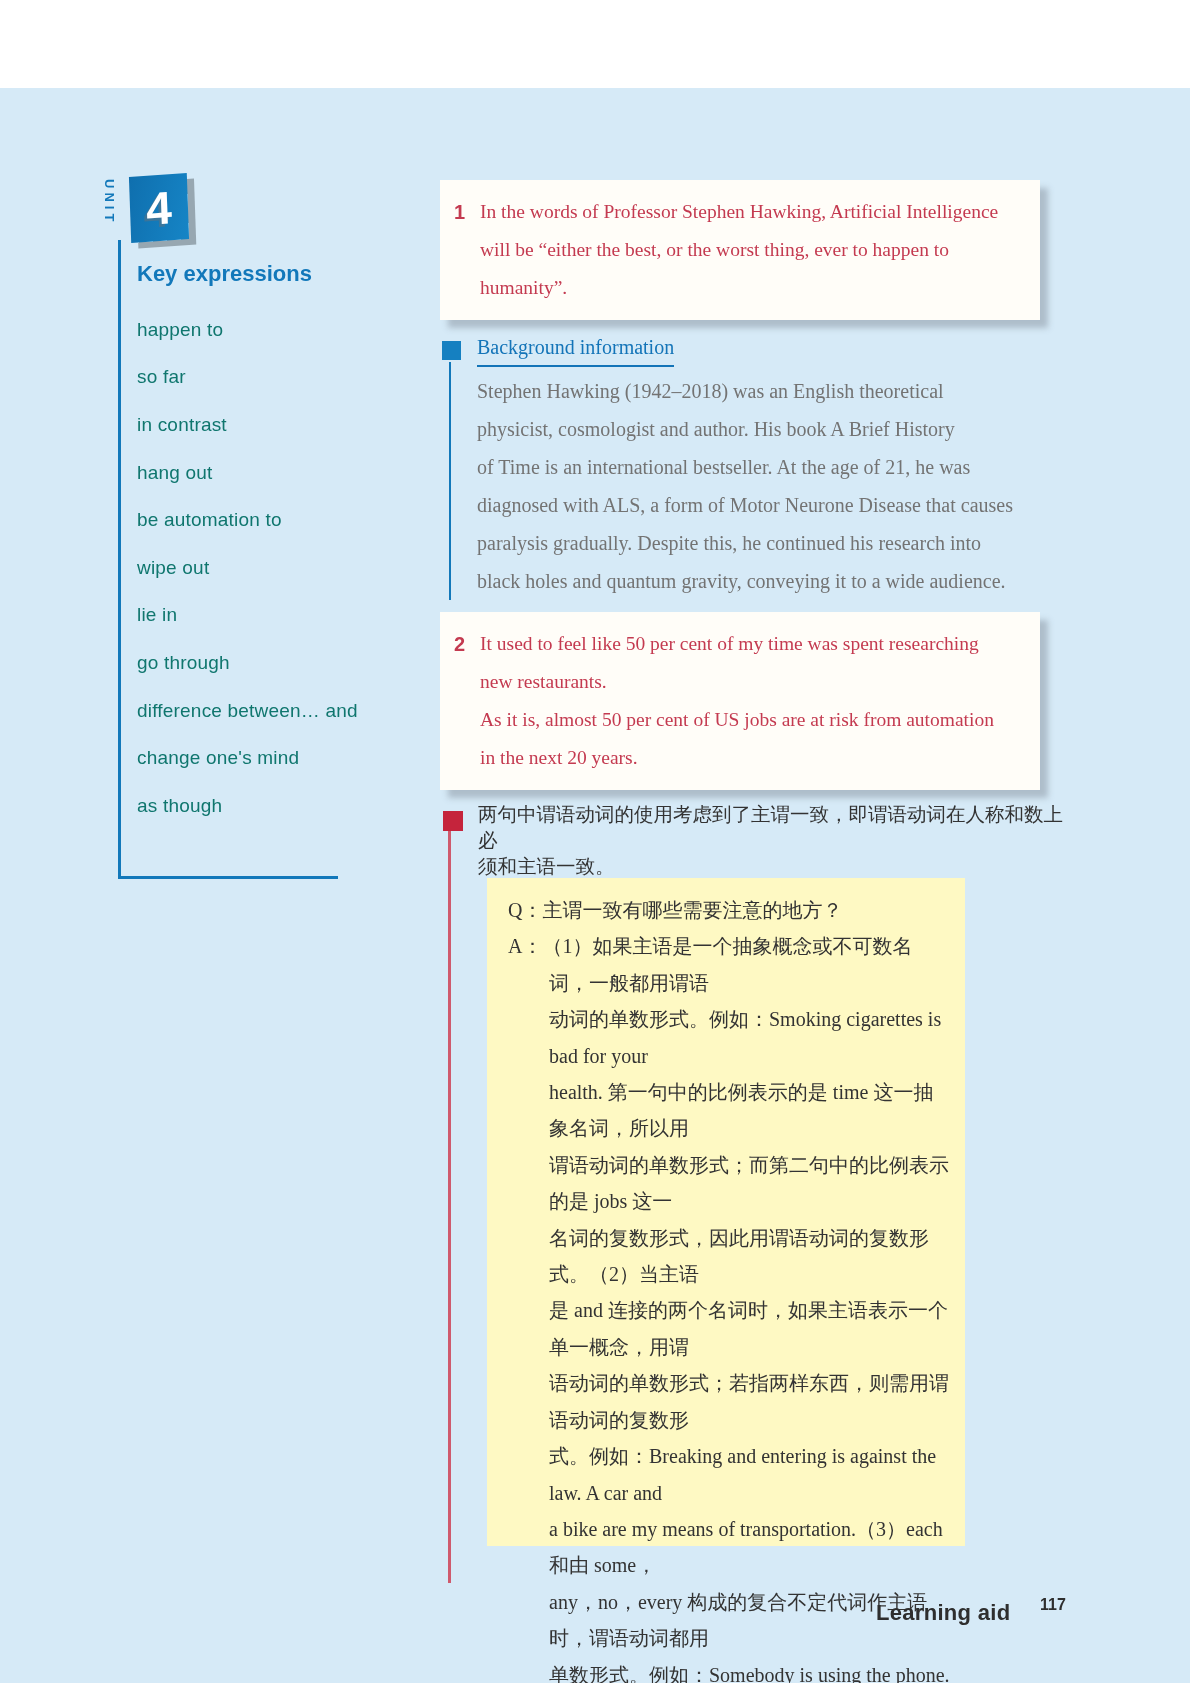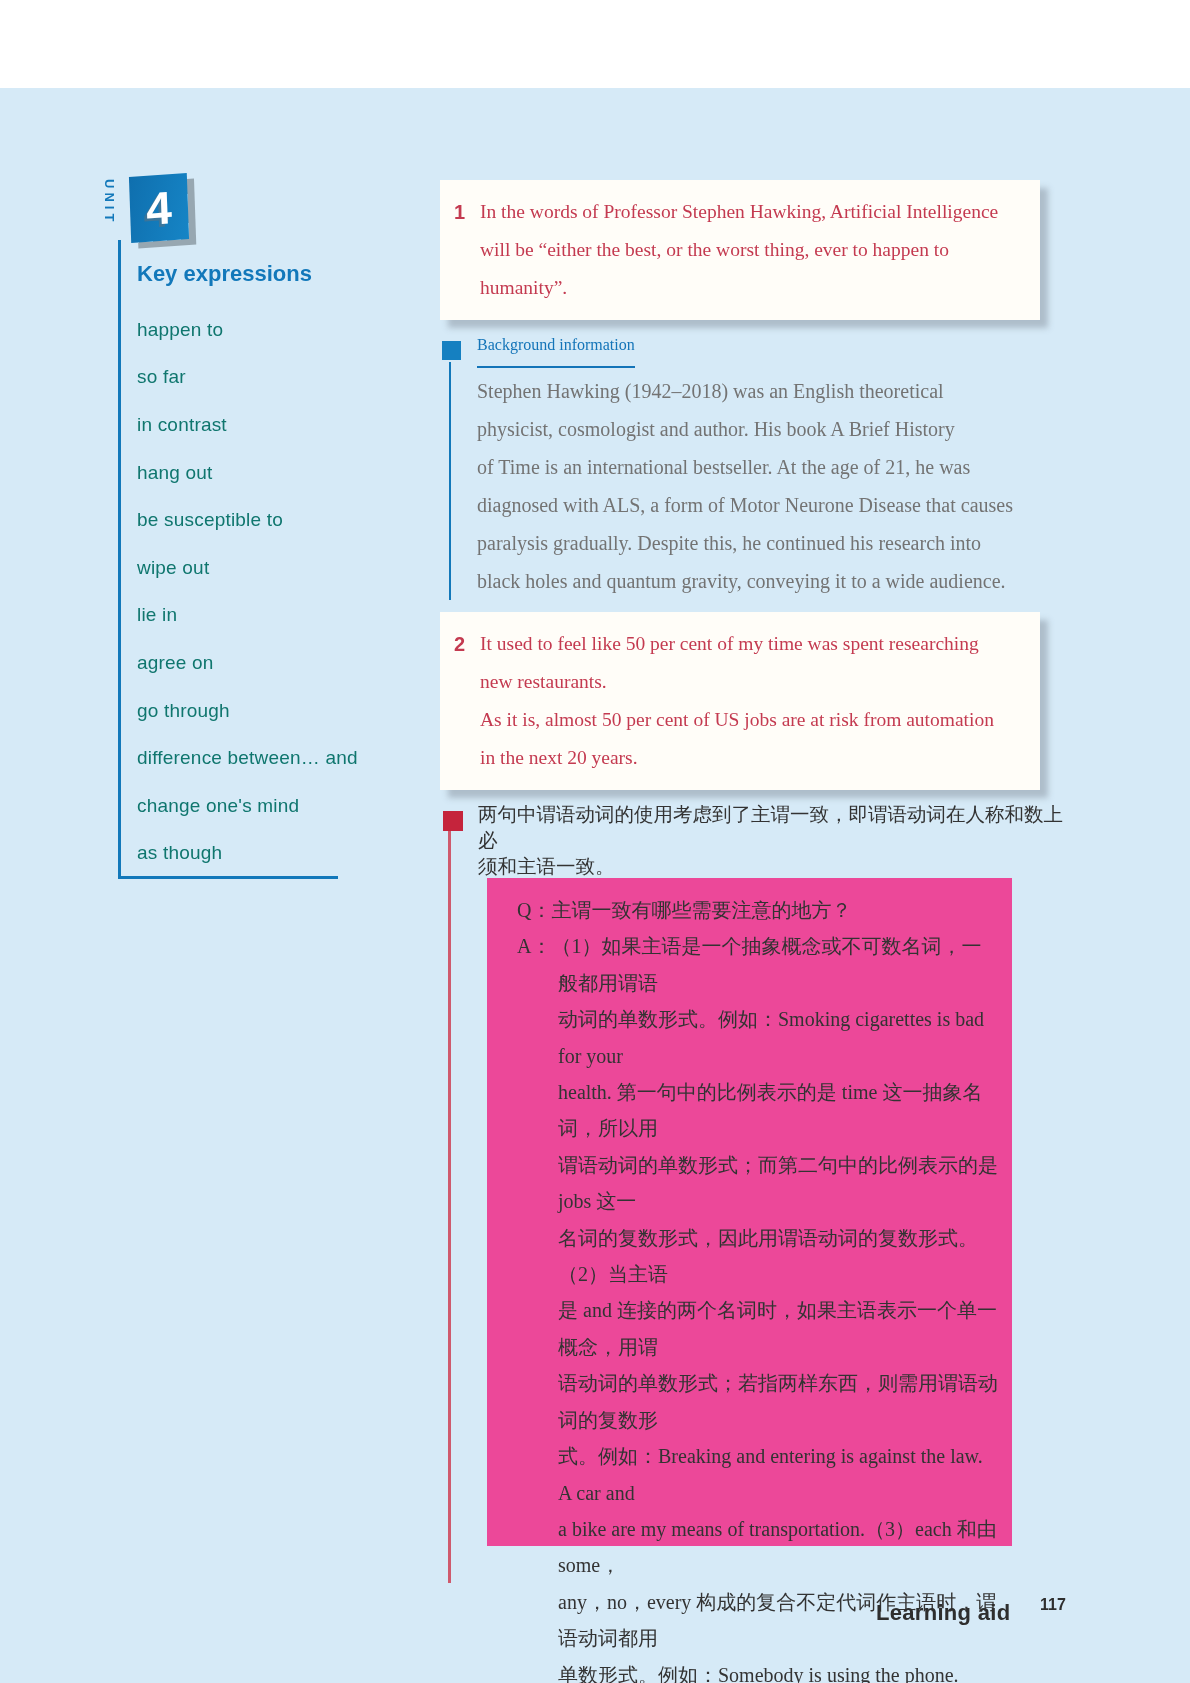--- a/index.html
+++ b/index.html
@@ -31,33 +31,33 @@
   .quote-text{font-family:"Liberation Serif","DejaVu Serif",serif;font-size:19.5px;line-height:38px;
     color:#c43a50;white-space:pre-line;}
   .qb1{top:180px;}
   .qb2{top:612px;}
 
   
   .bullet{width:19px;height:19px;}
   .bullet-blue{left:442px;top:341px;background:#1580c1;}
   .thin-blue{left:449px;top:362px;width:2px;height:238px;background:#1278ba;}
   .bg-title{left:477px;top:336px;font-family:"Liberation Serif","DejaVu Serif",serif;
-    font-size:16px;color:#1374b8;border-bottom:2px solid #1374b8;padding-bottom:12px;}
+    font-size:20px;color:#1374b8;border-bottom:2px solid #1374b8;padding-bottom:6px;}
   .bg-para{left:477px;top:372px;width:560px;font-family:"Liberation Serif","DejaVu Serif",serif;
     font-size:20px;line-height:38px;color:#737373;white-space:pre-line;}
 
   
   .bullet-red{left:443px;top:811px;width:20px;height:20px;background:#c5243c;}
   .thin-red{left:448px;top:831px;width:3px;height:752px;background:#cf5a6d;}
   .cn-para{left:478px;top:802px;width:600px;font-family:"Liberation Serif","DejaVu Serif",serif;
     font-size:19.5px;line-height:26px;color:#333333;white-space:pre-line;}
 
   
-  .qa-box{left:487px;top:878px;width:525px;height:668px;background:#ec4899;
-    padding:14px 14px 0 30px;box-sizing:border-box;}
+  .qa-box{left:487px;top:878px;width:478px;height:668px;background:#fef9c3;
+    padding:14px 14px 0 21px;box-sizing:border-box;}
   .qa-q{font-family:"Liberation Serif","DejaVu Serif",serif;font-size:20px;line-height:36.4px;color:#333333;}
   .qa-a{font-family:"Liberation Serif","DejaVu Serif",serif;font-size:20px;line-height:36.4px;color:#333333;
     white-space:pre-line;padding-left:41px;text-indent:-41px;}
 
   
   .footer-label{left:876px;top:1600px;font-size:22px;font-weight:bold;color:#2e2e2e;letter-spacing:0.3px;}
   .footer-page{left:1040px;top:1596px;font-size:16px;font-weight:bold;color:#2e2e2e;}
 </style>
 </head>
 <body>
@@ -71,24 +71,23 @@
   </div>
 
   <div class="abs v-rule"></div>
   <div class="abs h-rule"></div>
   <div class="abs key-title">Key expressions</div>
   <div class="abs expr-list">
       <div class="expr-item">happen to</div>
       <div class="expr-item">so far</div>
       <div class="expr-item">in contrast</div>
       <div class="expr-item">hang out</div>
-      <div class="expr-item">be susceptible to</div>
+      <div class="expr-item">be automation to</div>
       <div class="expr-item">wipe out</div>
       <div class="expr-item">lie in</div>
-      <div class="expr-item">agree on</div>
       <div class="expr-item">go through</div>
       <div class="expr-item">difference between… and</div>
       <div class="expr-item">change one's mind</div>
       <div class="expr-item">as though</div>
     </div>
 
   <div class="abs quote-box qb1">
     <div class="quote-num">1</div>
     <div class="quote-text">In the words of Professor Stephen Hawking, Artificial Intelligence
 will be “either the best, or the worst thing, ever to happen to

